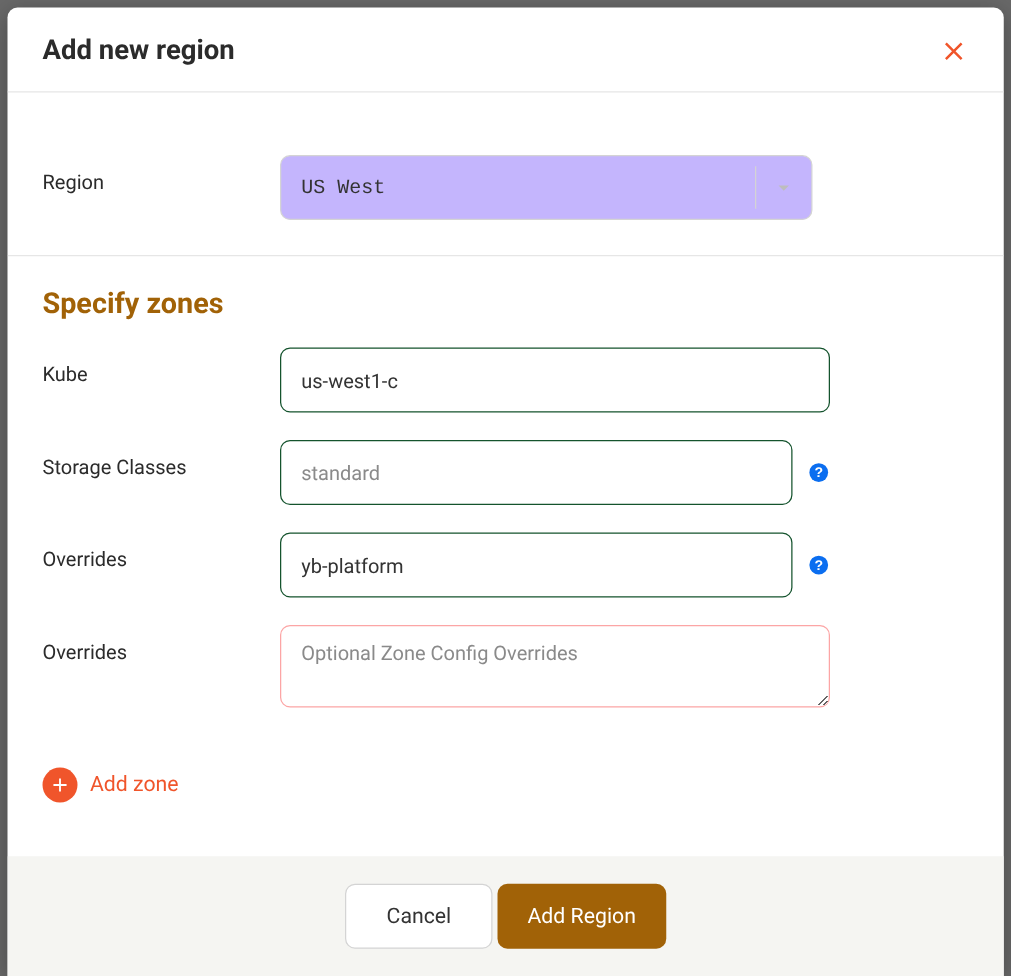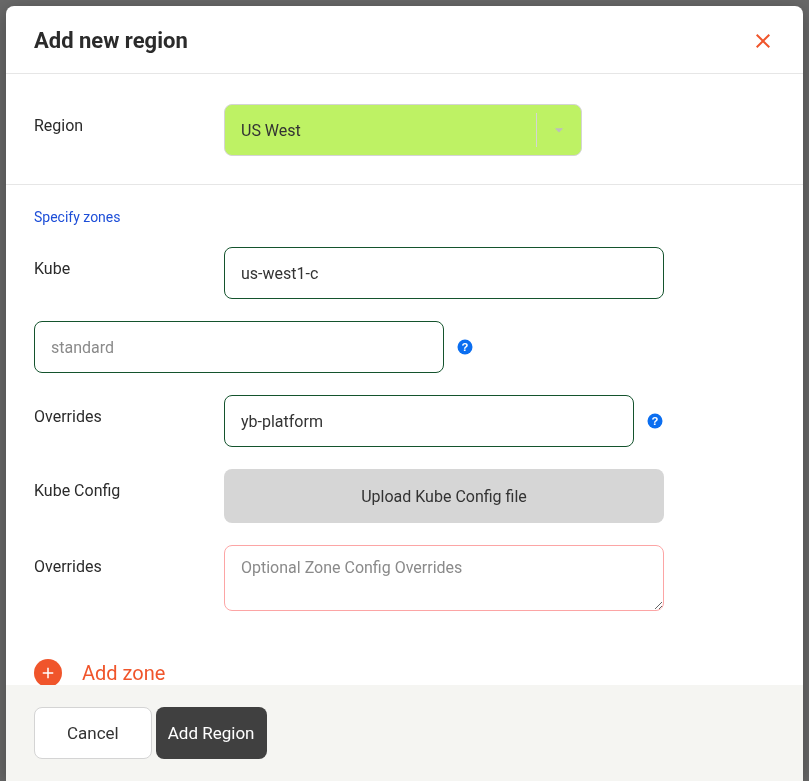--- a/index.html
+++ b/index.html
@@ -57,56 +57,58 @@
       overflow: auto;
     }
     .section-region {
       padding: 30px 28px 28px 28px;
       border-bottom: 1px solid #e6e6e6;
     }
     .section-zones {
       padding: 24px 28px 28px 28px;
     }
     .section-title {
-      font-size: 14px;
-      font-weight: 400;
-      color: #1d4ed8;
+      font-size: 23px;
+      font-weight: 700;
+      color: #a16207;
       margin-bottom: 22px;
     }
     .form-row {
       display: flex;
       align-items: flex-start;
       margin-bottom: 22px;
+      margin-top: 20px;
     }
     .form-row:last-of-type {
       margin-bottom: 0;
     }
     .form-label {
       width: 190px;
       flex-shrink: 0;
       font-size: 16px;
       color: #2b2b2b;
       padding-top: 12px;
     }
     .form-control-wrap {
       width: 440px;
       position: relative;
       display: flex;
       align-items: center;
     }
     .select-box {
-      width: 358px;
+      width: 426px;
       height: 52px;
       border: 1px solid #d4d4d4;
       border-radius: 8px;
       display: flex;
       align-items: stretch;
-      background: #bef264;
+      background: #c4b5fd;
       cursor: pointer;
       overflow: hidden;
+      font-family: Liberation Mono, monospace;
     }
     .select-value {
       flex: 1;
       padding: 0 16px;
       display: flex;
       align-items: center;
       font-size: 16px;
       color: #333;
     }
     .select-divider {
@@ -164,62 +166,62 @@
     .help-icon {
       width: 18px;
       height: 18px;
       margin-left: 12px;
       cursor: pointer;
       flex-shrink: 0;
     }
     .add-zone {
       display: inline-flex;
       align-items: center;
-      gap: 20px;
+      gap: 10px;
       cursor: pointer;
       margin-top: 26px;
       color: #f0552b;
-      font-size: 20px;
+      font-size: 17px;
     }
     .add-zone-icon {
       width: 28px;
       height: 28px;
       border-radius: 50%;
       background: #f0552b;
       color: #fff;
       display: flex;
       align-items: center;
       justify-content: center;
     }
     .modal-footer {
       background: #f5f5f2;
       padding: 22px 28px;
       display: flex;
-      justify-content: flex-start;
+      justify-content: center;
       gap: 4px;
     }
     .btn {
       height: 52px;
       padding: 0 28px;
       border-radius: 8px;
       font-size: 17px;
       cursor: pointer;
       font-family: inherit;
       border: none;
     }
     .btn-secondary {
       background: #fff;
       border: 1px solid #d4d4d4;
       color: #333;
       padding: 0 32px;
     }
     .btn-primary {
-      background: #404040;
+      background: #a16207;
       color: #fff;
-      padding: 0 12px;
+      padding: 0 24px;
     }
   </style>
 </head>
 <body>
 
 <div class="backdrop"></div>
 
 <div class="modal">
 
   <div class="modal-header">
@@ -254,46 +256,41 @@
       <div class="section-title">Specify zones</div>
 
       <div class="form-row">
         <div class="form-label">Kube</div>
         <div class="form-control-wrap">
           <input type="text" class="text-input" value="us-west1-c" style="">
         </div>
       </div>
 
       <div class="form-row">
+        <div class="form-label">Storage Classes</div>
         <div class="form-control-wrap">
           <input type="text" class="text-input" placeholder="standard" style="">
           <svg class="help-icon" viewBox="0 0 24 24">
             <circle cx="12" cy="12" r="10" fill="#0b6ef0"></circle>
             <text x="12" y="17" text-anchor="middle" fill="#fff" font-size="15" font-weight="bold" font-family="Arial">?</text>
           </svg>
         </div>
       </div>
 
       <div class="form-row">
         <div class="form-label">Overrides</div>
         <div class="form-control-wrap">
           <input type="text" class="text-input" value="yb-platform" style="">
           <svg class="help-icon" viewBox="0 0 24 24">
             <circle cx="12" cy="12" r="10" fill="#0b6ef0"></circle>
             <text x="12" y="17" text-anchor="middle" fill="#fff" font-size="15" font-weight="bold" font-family="Arial">?</text>
           </svg>
         </div>
       </div>
 
-      <div class="form-row">
-        <div class="form-label">Kube Config</div>
-        <div class="form-control-wrap">
-          <button class="upload-btn">Upload Kube Config file</button>
-        </div>
-      </div>
 
       <div class="form-row">
         <div class="form-label">Overrides</div>
         <div class="form-control-wrap">
           <textarea class="textarea-input" placeholder="Optional Zone Config Overrides" style=""></textarea>
         </div>
       </div>
 
       <div class="add-zone">
         <div class="add-zone-icon">

